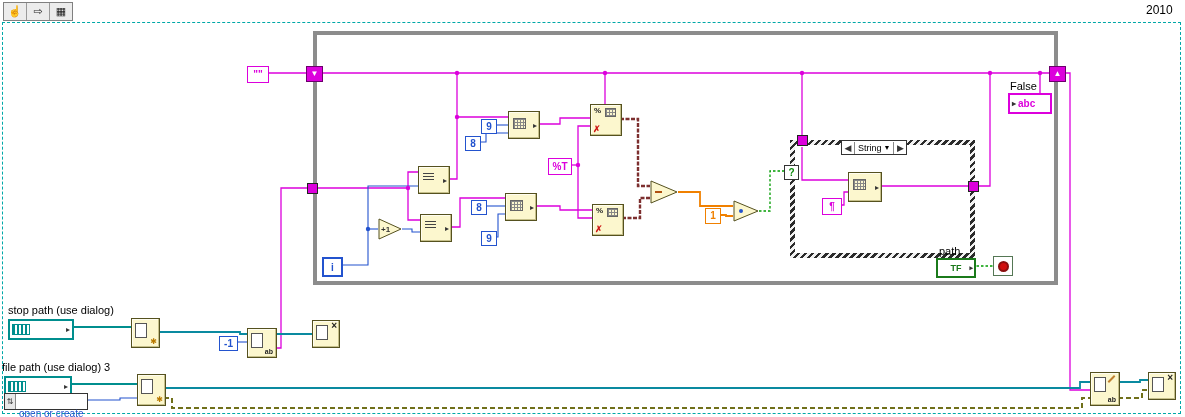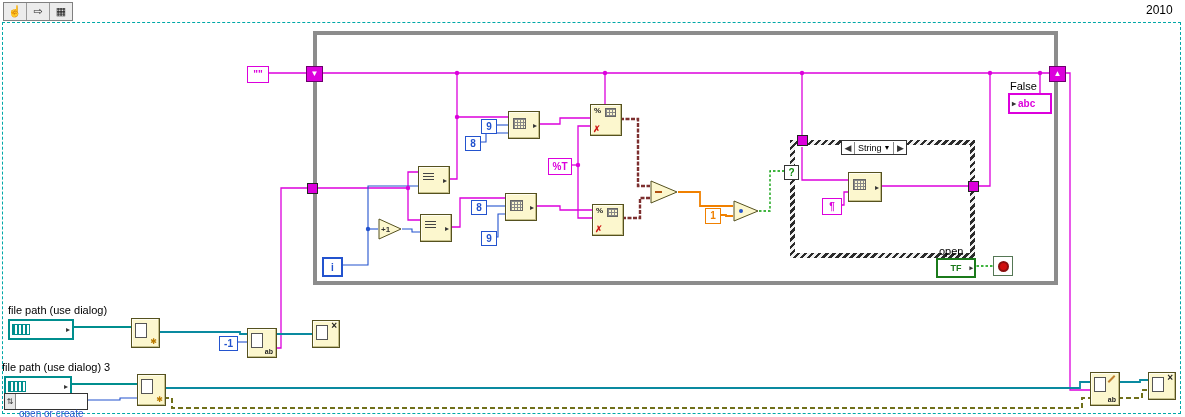--- a/index.html
+++ b/index.html
@@ -250,36 +250,36 @@
     <span class="pct">%</span>
     <span class="gridg" style="left:14px;top:3px;width:9px;height:7px;"></span>
     <span class="redx">✗</span>
   </div>
 
   <div class="fn" style="left:848px;top:172px;width:32px;height:28px;">
     <span class="gridg"></span>
     <span class="arr">▸</span>
   </div>
 
-  <div class="lbl" style="left:939px;top:245px;">open</div>
+  <div class="lbl" style="left:939px;top:245px;">path</div>
   <div class="tfterm" style="left:936px;top:258px;width:36px;height:16px;">
     <span>TF</span>
     <span class="carr">▸</span>
   </div>
   <div class="cond" style="left:993px;top:256px;width:18px;height:18px;">
     <div class="stopcirc"></div>
   </div>
 
   <div class="lbl" style="left:1010px;top:80px;">False</div>
   <div class="sindic" style="left:1008px;top:93px;width:38px;height:17px;">
     <span class="iarr">▸</span>
     <span>abc</span>
   </div>
 
-  <div class="lbl" style="left:8px;top:304px;">file path (use dialog)</div>
+  <div class="lbl" style="left:8px;top:304px;">stop path (use dialog)</div>
   <div class="pathctl" style="left:8px;top:319px;width:58px;height:17px;">
     <span class="pathglyph"></span>
     <span class="carr">▸</span>
   </div>
   <div class="fn" style="left:131px;top:318px;width:27px;height:28px;">
     <span class="pg"></span>
     <span class="star">✱</span>
   </div>
   <div class="fn" style="left:247px;top:328px;width:28px;height:28px;">
     <span class="pg"></span>

